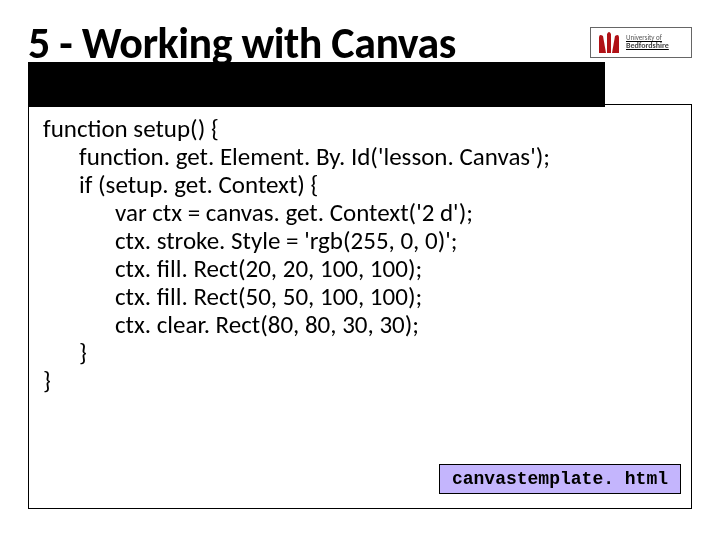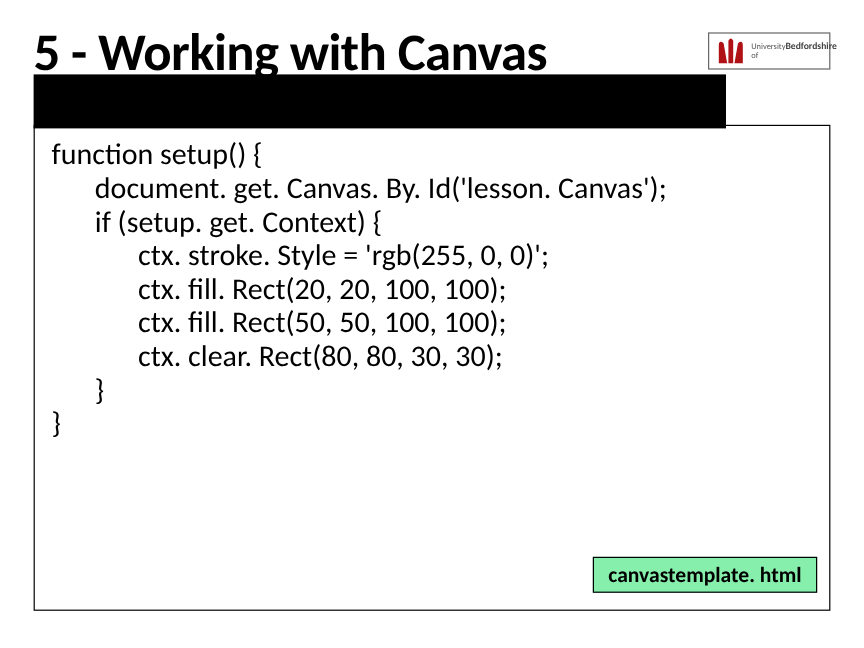--- a/index.html
+++ b/index.html
@@ -5,28 +5,28 @@
   * { margin: 0; padding: 0; box-sizing: border-box; }
   html, body { width: 720px; height: 540px; background: #fff; font-family: Calibri, Arial, sans-serif; overflow: hidden; }
   .slide { position: relative; width: 720px; height: 540px; padding: 10px 28px 0 28px; }
   .title-row { display: flex; align-items: center; justify-content: space-between; padding-top: 6px; }
   .title { font-size: 44px; font-weight: 700; color: #000; letter-spacing: -0.5px; white-space: nowrap; }
   .black-underlay { position: absolute; left: 28px; right: 115px; top: 62px; height: 45px; background: #000; z-index: 0; }
   .title-text { position: relative; z-index: 1; }
   .logo { width: 102px; margin-top: -2px; }
   .logo-box { border: 1px solid #666; padding: 3px 5px 4px 5px; display: flex; align-items: center; gap: 4px; }
   .logo-mark svg { display: block; }
-  .logo-txt { display: flex; flex-direction: row; line-height: 1; }
+  .logo-txt { display: flex; flex-direction: column; line-height: 1; text-decoration: underline; }
   .logo-txt span:first-child { font-size: 7px; color: #555; }
   .logo-txt span:last-child { font-size: 8px; font-weight: 700; color: #444; }
   .code-box { border: 1px solid #000; margin-top: 34px; padding: 10px 14px 24px 14px; position: relative; font-size: 25px; line-height: 1.12; color: #000; min-height: 405px; }
   .code-box .line { white-space: pre; font-family: Calibri, Arial, sans-serif; }
   .ind1 { padding-left: 36px; }
   .ind2 { padding-left: 72px; }
-  .caption-box { position: absolute; right: 10px; bottom: 14px; border: 1px solid #000; padding: 4px 12px; font-size: 18px; font-weight: 700; background: #86efac; }
+  .caption-box { position: absolute; right: 10px; bottom: 14px; border: 1px solid #000; padding: 4px 12px; font-size: 18px; font-weight: 700; background: #c4b5fd; font-family: Liberation Mono, monospace; }
 </style>
 </head>
 <body>
 
 <div class="slide">
   <div class="black-underlay"></div>
   <div class="title-row">
     <div class="title title-text">5 - Working with Canvas</div>
     <div class="logo">
       <div class="logo-box">
@@ -40,22 +40,23 @@
         <span class="logo-txt">
           <span>University of</span>
           <span>Bedfordshire</span>
         </span>
       </div>
     </div>
   </div>
 
   <div class="code-box">
     <div class="line">function setup() {</div>
-    <div class="line ind1">document. get. Canvas. By. Id('lesson. Canvas');</div>
+    <div class="line ind1">function. get. Element. By. Id('lesson. Canvas');</div>
     <div class="line ind1">if (setup. get. Context) {</div>
+    <div class="line ind2">var ctx = canvas. get. Context('2 d');</div>
     <div class="line ind2">ctx. stroke. Style = 'rgb(255, 0, 0)';</div>
     <div class="line ind2">ctx. fill. Rect(20, 20, 100, 100);</div>
     <div class="line ind2">ctx. fill. Rect(50, 50, 100, 100);</div>
     <div class="line ind2">ctx. clear. Rect(80, 80, 30, 30);</div>
     <div class="line ind1">}</div>
     <div class="line">}</div>
     <div class="caption-box">canvastemplate. html</div>
   </div>
 </div>
 

